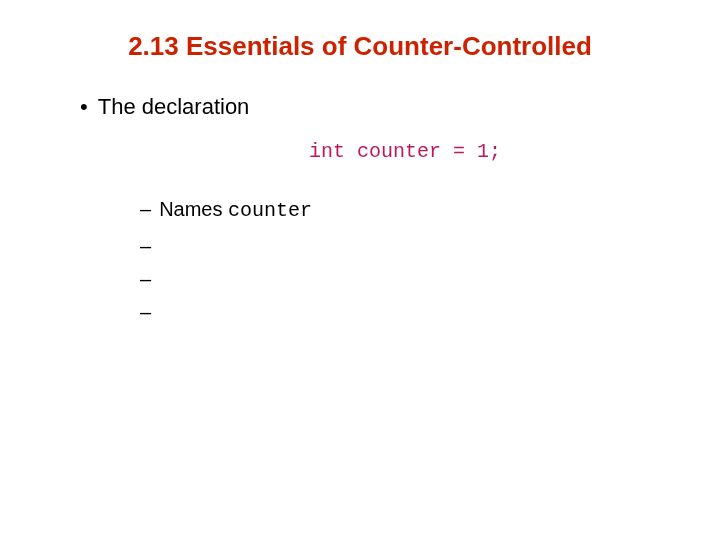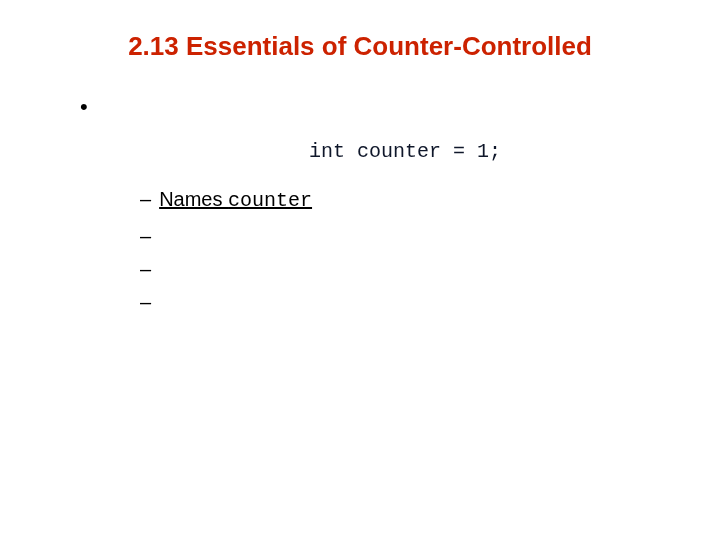--- a/index.html
+++ b/index.html
@@ -51,23 +51,23 @@
     }
 
     .bullet-dot {
       margin-right: 10px;
       font-size: 22px;
     }
 
     .code-line {
       font-family: 'Courier New', Courier, monospace;
       font-size: 20px;
-      color: #0f172a;
+      color: #be185d;
       text-align: center;
-      margin-bottom: 22px;
+      margin-bottom: 32px;
       padding-left: 60px;
     }
 
     .dash-list {
       list-style: none;
       padding-left: 60px;
     }
 
     .dash-item {
       font-size: 20px;
@@ -83,38 +83,38 @@
     }
 
     code {
       font-family: 'Courier New', Courier, monospace;
       font-size: 20px;
     }
 
     .item-text {
       font-size: 20px;
       line-height: 1.4;
-      text-decoration: underline;
     }
   </style>
 </head>
 <body>
 
 <div class="slide">
 
   <div class="title-container">
     <div class="title">
       <span>2.13  Essentials of Counter-Controlled</span><br>
     </div>
   </div>
 
   <div class="content">
 
     <div class="bullet-point">
       <span class="bullet-dot">•</span>
+      <span>The declaration</span>
     </div>
 
     <div class="code-line">
       <code>int counter = 1;</code>
     </div>
 
     <ul class="dash-list">
 
       <li class="dash-item">
         <span class="dash">–</span>

